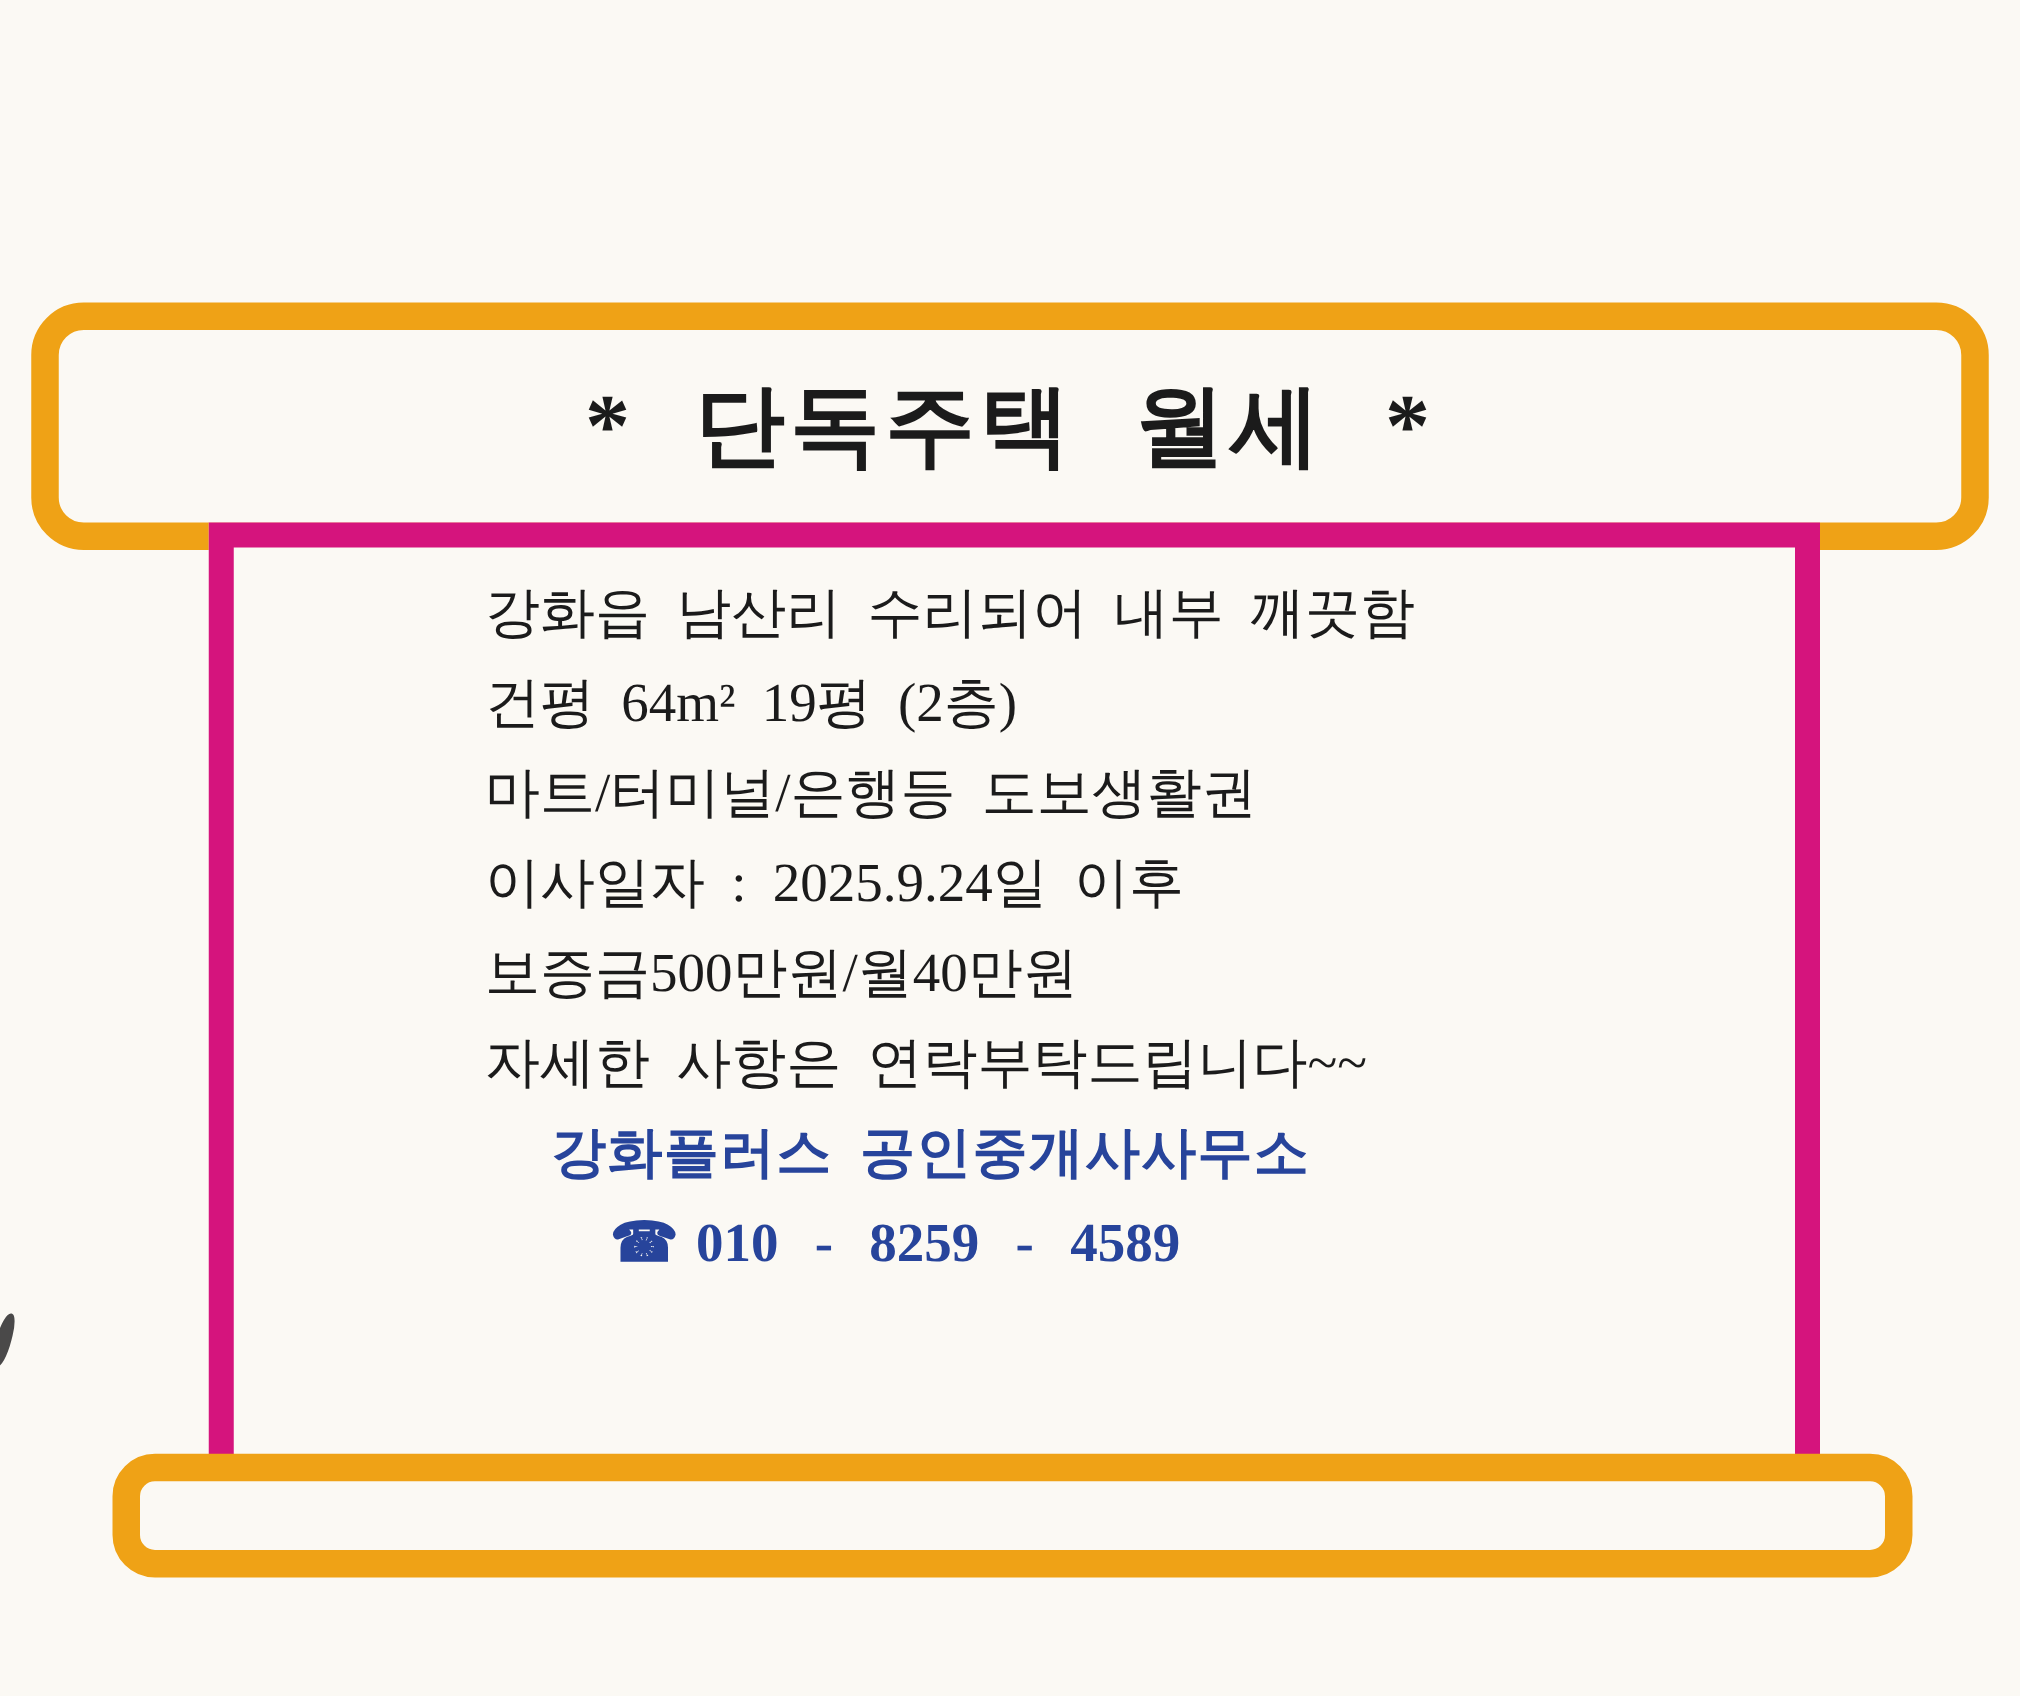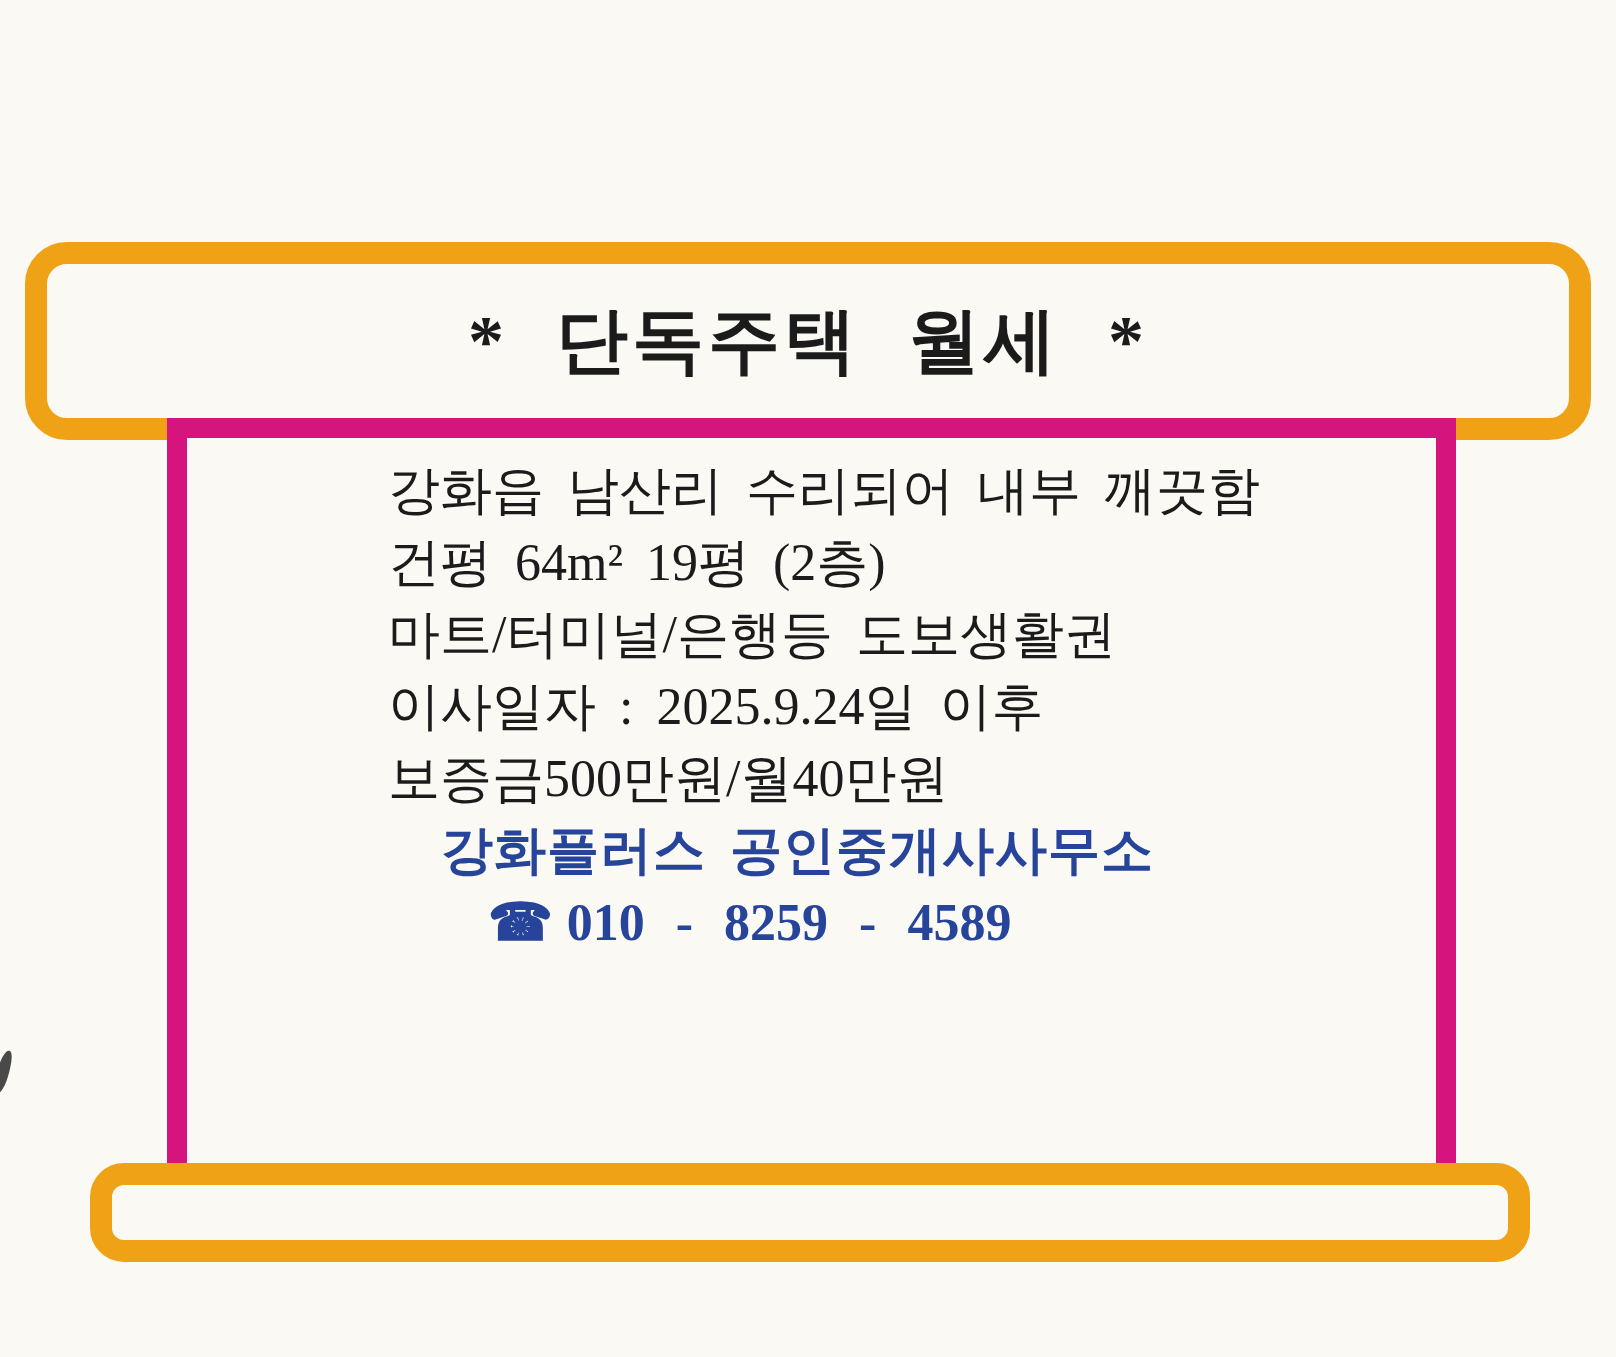--- a/index.html
+++ b/index.html
@@ -43,21 +43,21 @@
     box-sizing:border-box;
     border:20px solid var(--magenta);
     background:var(--paper);
     z-index:2;
   }
   
   .content{
     position:absolute;left:388px;top:455px;
     z-index:3;
     color:var(--ink);
-    font-size:52px;
+    font-size:44px;
     line-height:72px;
     word-spacing:10px;
     white-space:nowrap;
   }
   .line{height:72px;}
   .line.agency{
     padding-left:53px;
     color:var(--blue);
     font-weight:bold;
     letter-spacing:1px;
@@ -100,20 +100,21 @@
   </div>
 
   <div class="magenta-box"></div>
 
   <div class="content">
     <div class="line">강화읍 남산리 수리되어 내부 깨끗함</div>
     <div class="line">건평 64m² 19평 (2층)</div>
     <div class="line">마트/터미널/은행등 도보생활권</div>
     <div class="line">이사일자 : 2025.9.24일 이후</div>
     <div class="line">보증금500만원/월40만원</div>
+    <div class="line">자세한 사항은 연락부탁드립니다~~</div>
 
     <div class="line agency">강화플러스 공인중개사사무소</div>
 
     <div class="line phone">
       <span class="ph-icon">☎</span><span>010 - 8259 - 4589</span>
     </div>
   </div>
 
   <div class="bottom-banner"></div>
 

